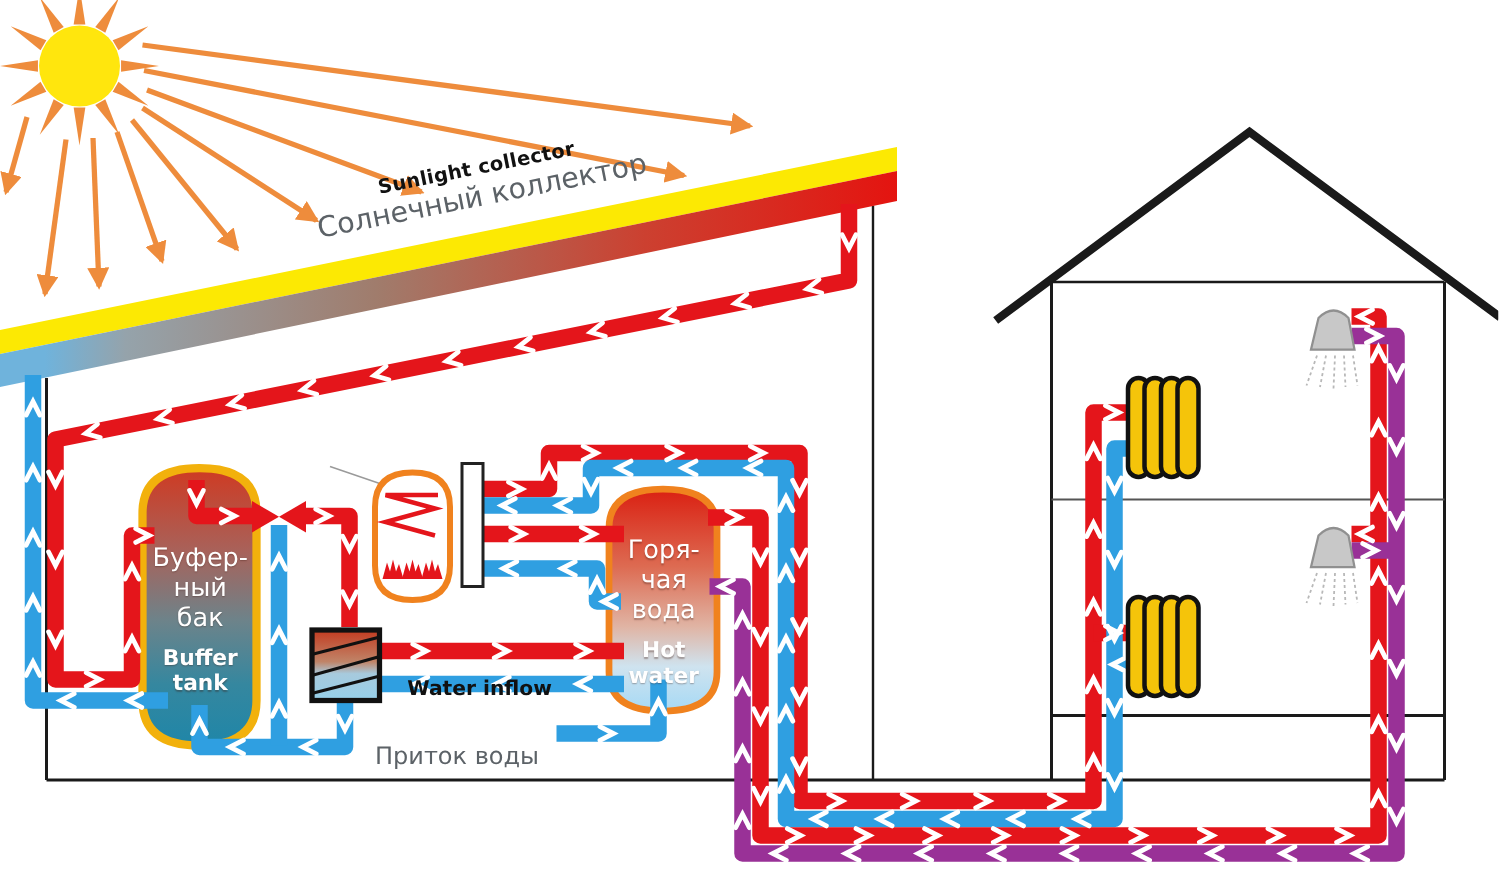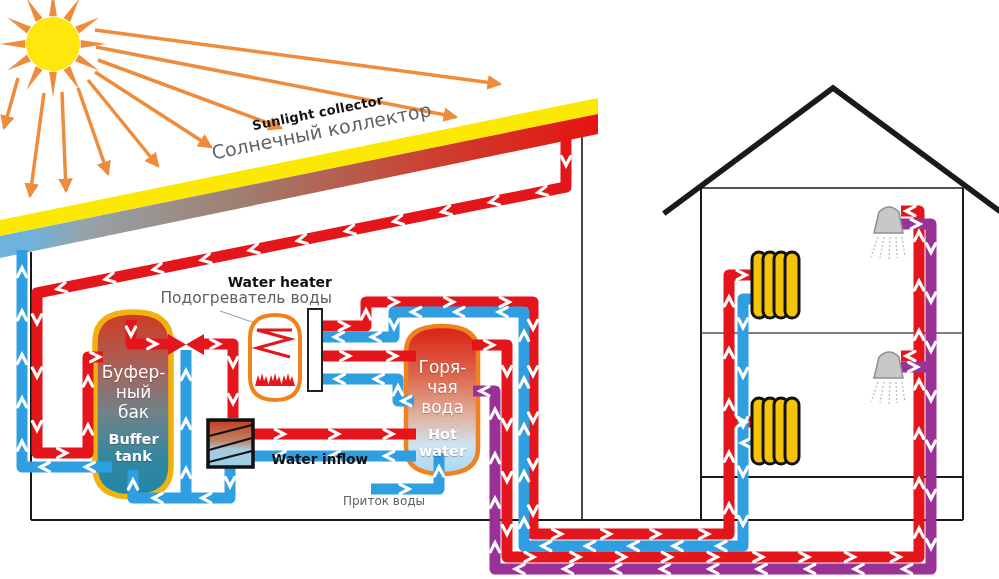--- a/index.html
+++ b/index.html
@@ -11,21 +11,21 @@
   .lbl-ru{color:var(--c-label_gray);}
   #collector-label{left:170px;top:106px;width:300px;text-align:center;
                    transform:rotate(-11.3deg);transform-origin:50% 50%;line-height:1.12;}
   #collector-label .lbl-en{font-size:13px;letter-spacing:.2px;}
   #collector-label .lbl-ru{font-size:19px;}
   #heater-label{left:160px;top:275px;width:172px;text-align:right;line-height:1.1;}
   #heater-label .lbl-en{font-size:14px;}
   #heater-label .lbl-ru{font-size:15.5px;}
   #inflow-label-en{left:240px;top:451px;width:128px;text-align:right;font-weight:bold;
                    font-size:13.5px;color:#111;}
-  #inflow-label-ru{left:250px;top:494px;width:175px;text-align:right;font-size:12px;
+  #inflow-label-ru{left:250px;top:494px;width:175px;text-align:left;font-size:16px;
                    color:var(--c-label_gray);}
   .tank-label{position:absolute;text-align:center;color:#fff;
               text-shadow:0 1px 1px rgba(60,30,20,.35);}
   .tank-label .ru{font-size:17px;line-height:20px;}
   .tank-label .en{font-weight:bold;font-size:14.5px;line-height:17px;margin-top:9px;}
   #buffer-tank-label{left:95px;top:362px;width:77px;}
   #hotwater-tank-label{left:406px;top:357px;width:73px;}
 </style>
 </head>
 <body>
@@ -344,24 +344,20 @@
       </g>
     </g>
   </g>
 </svg>
 
 <div class="label" id="collector-label">
   <div class="lbl-en">Sunlight collector</div>
   <div class="lbl-ru">Солнечный коллектор</div>
 </div>
 
-<div class="label" id="heater-label">
-  <div class="lbl-en">Water heater</div>
-  <div class="lbl-ru">Подогреватель воды</div>
-</div>
 
 <div class="tank-label" id="hotwater-tank-label">
   <div class="ru">
     <div>Горя-</div>
     <div>чая</div>
     <div>вода</div>
   </div>
   <div class="en">
     <div>Hot</div>
     <div>water</div>

